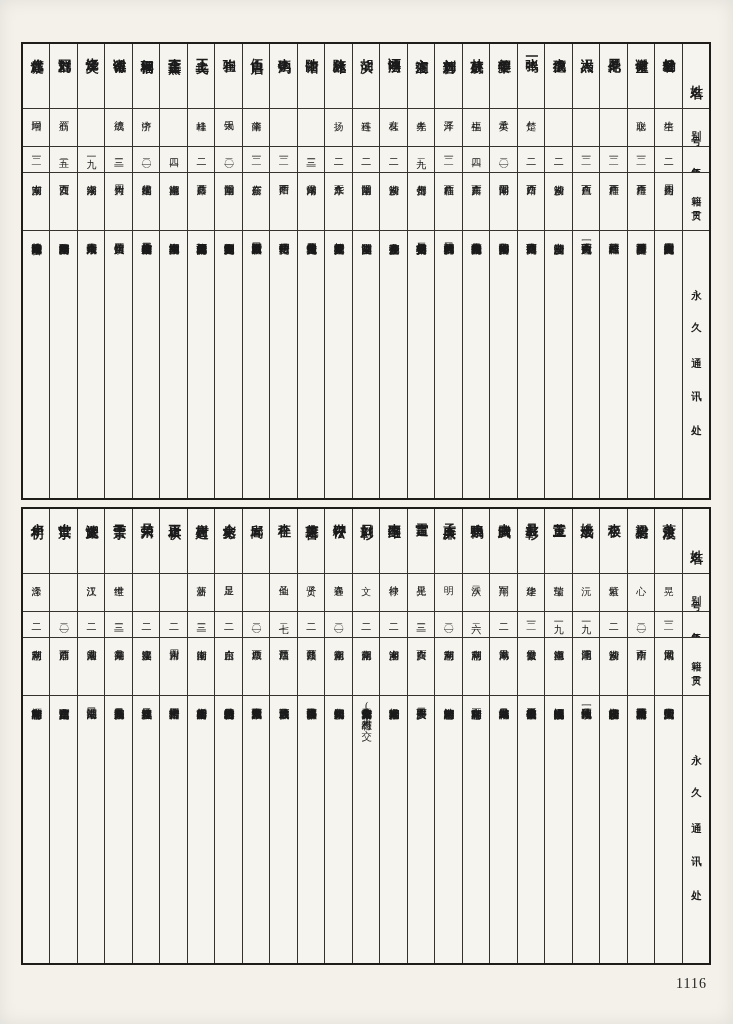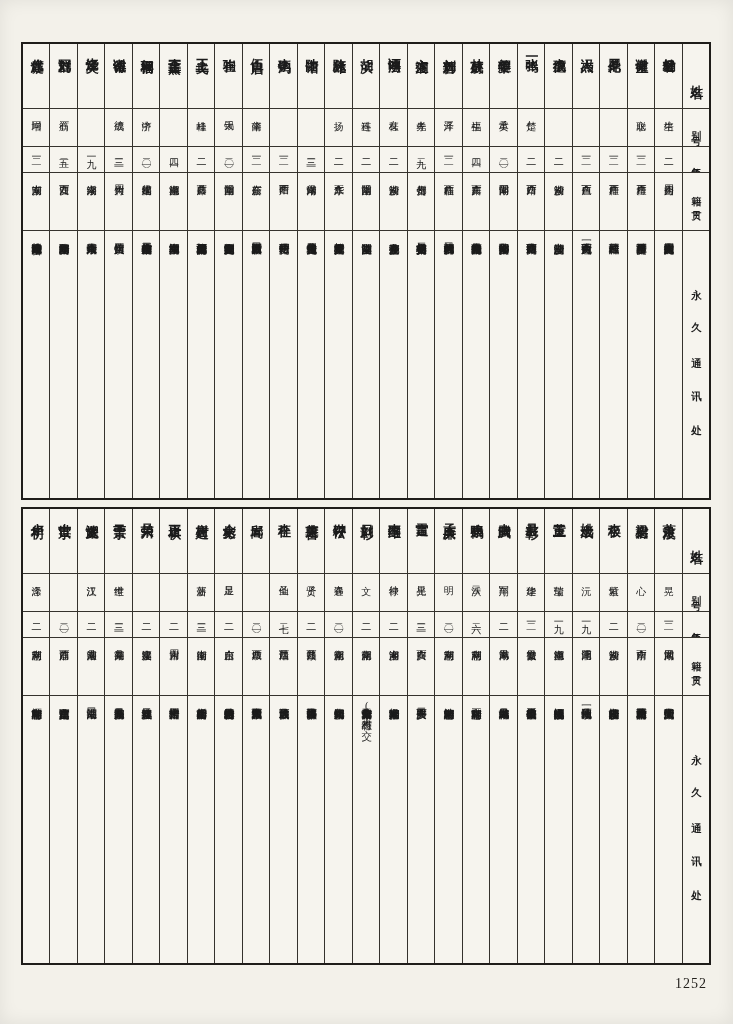--- a/index.html
+++ b/index.html
@@ -414,14 +414,14 @@
         </div>
         <div class="col headercol">
           <div class="cell name hdr-name">姓名</div>
           <div class="cell alias hdr-alias">别号</div>
           <div class="cell age hdr-age">年龄</div>
           <div class="cell origin hdr-origin">籍贯</div>
           <div class="cell address hdr-address">永久通讯处</div>
         </div>
       </section>
   </div>
-  <div class="page-number">1252</div>
+  <div class="page-number">1116</div>
 </div>
 
 </body></html>

